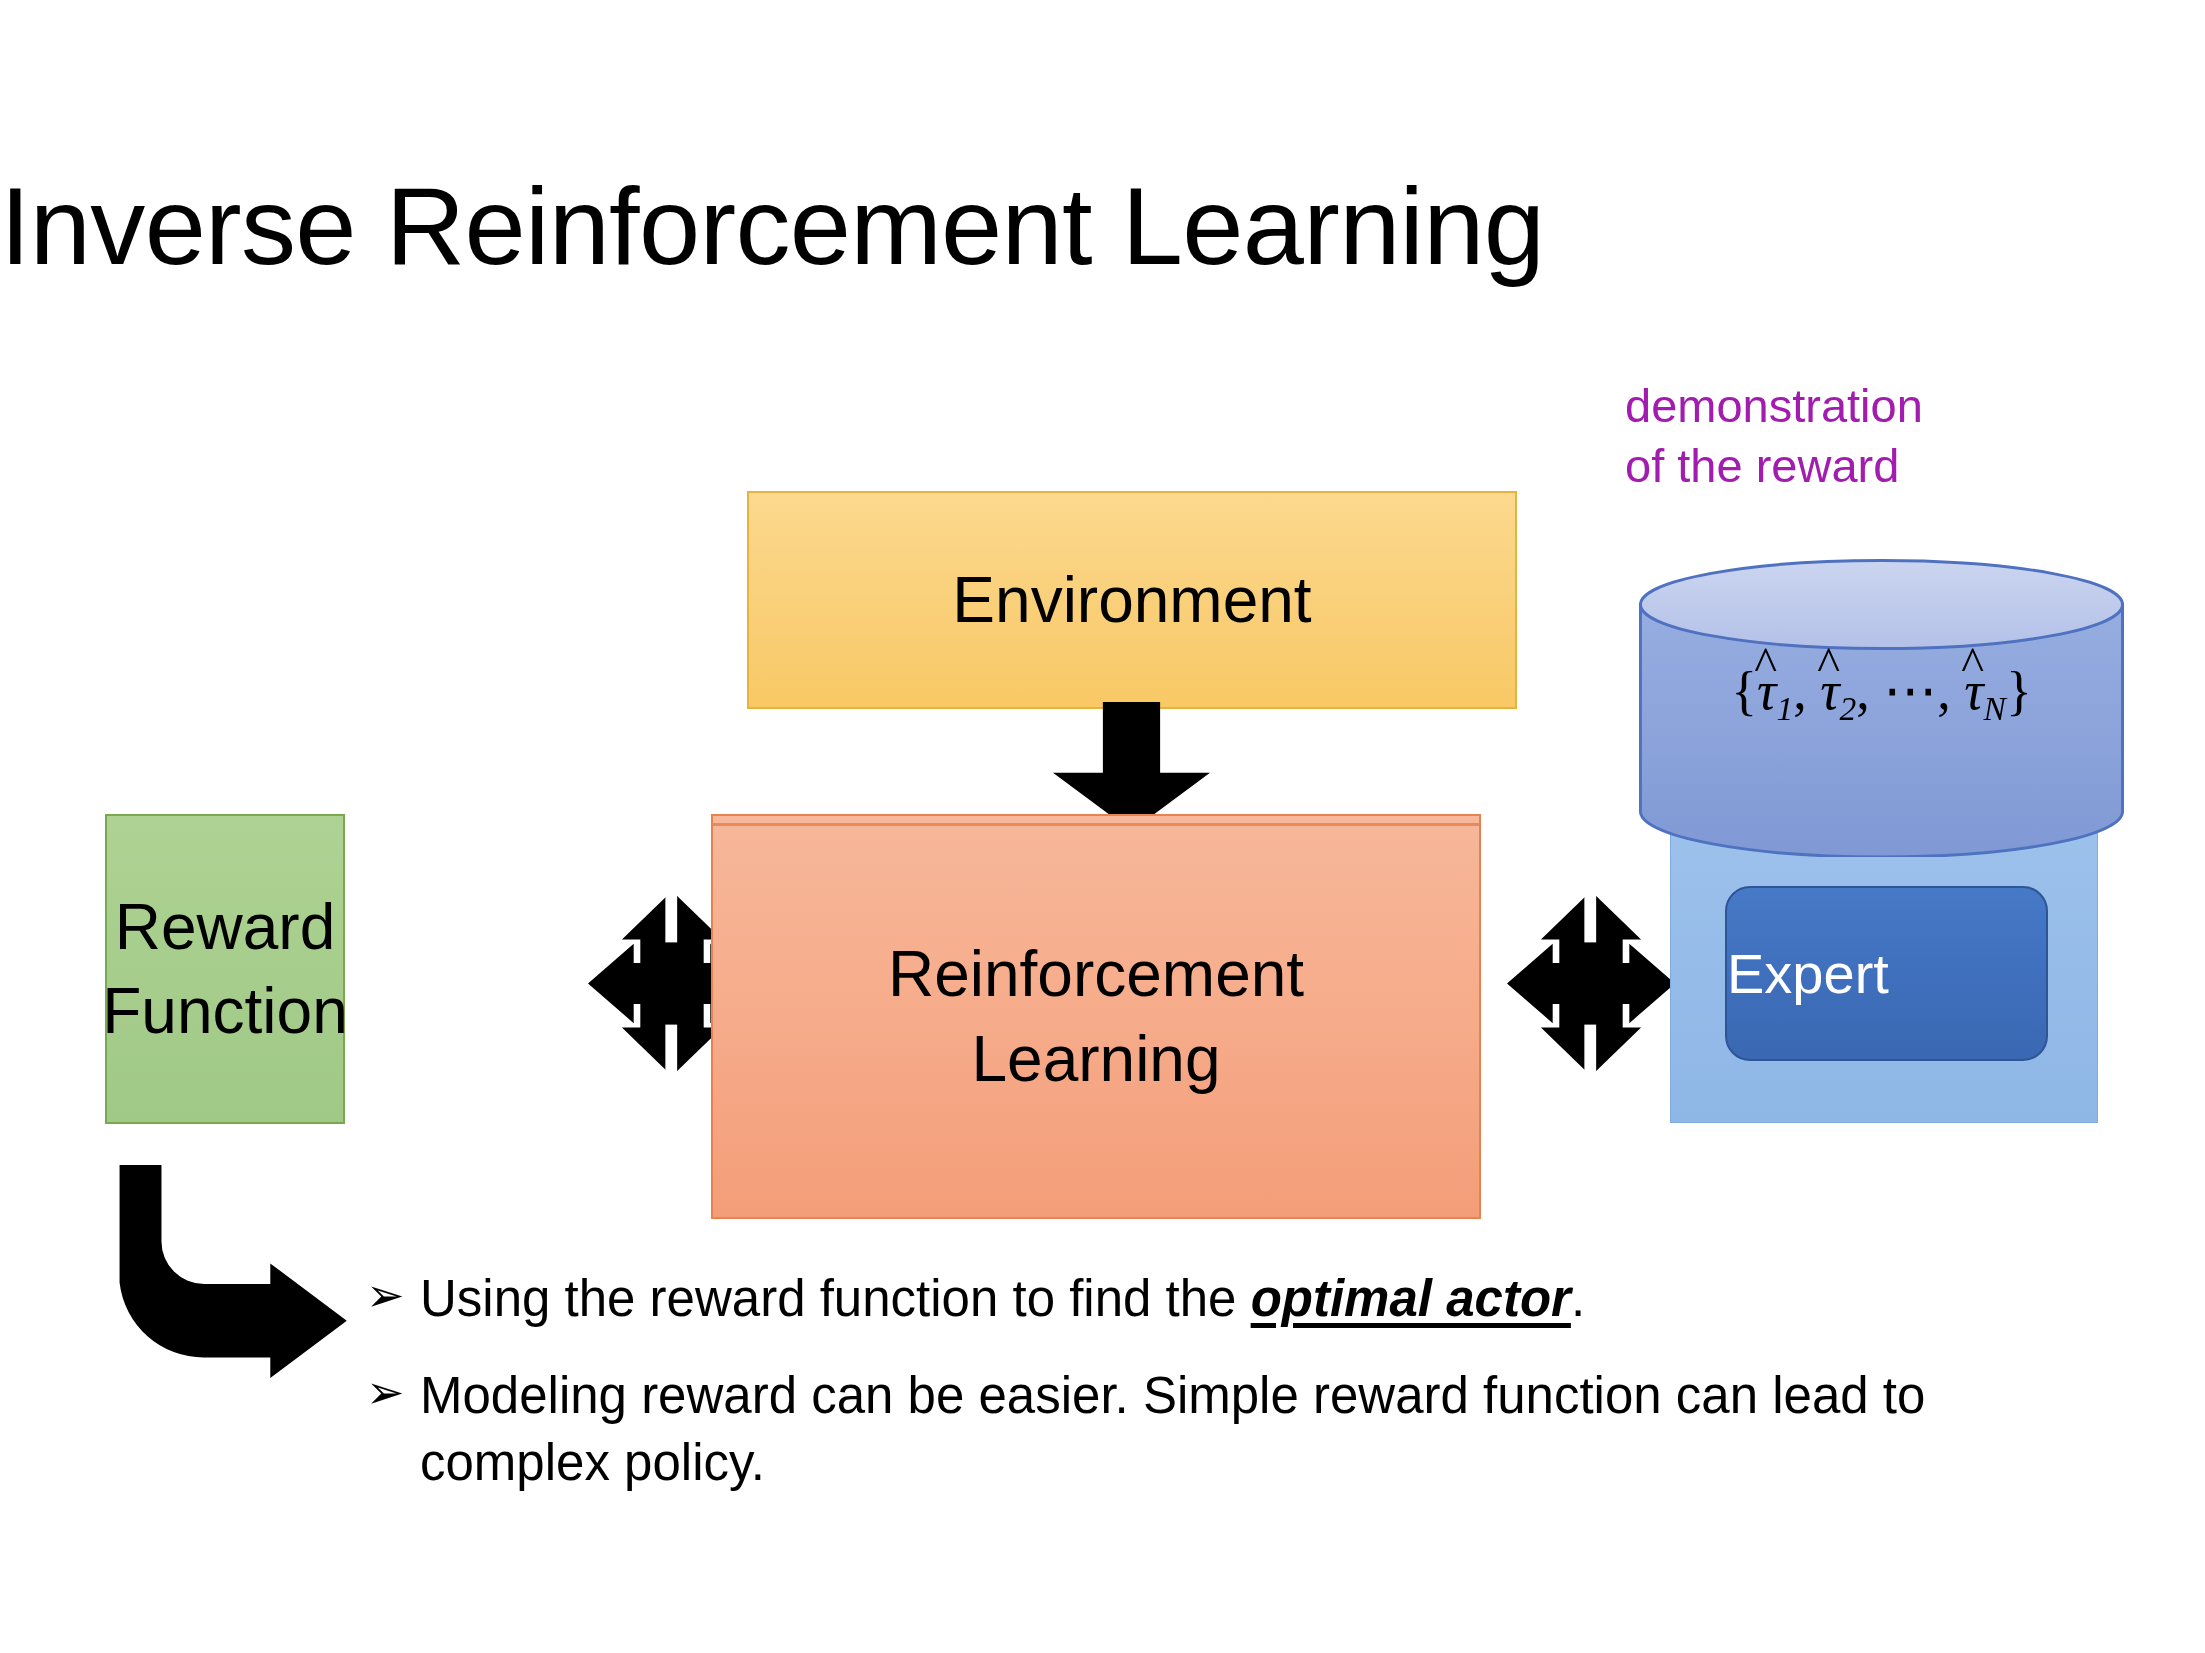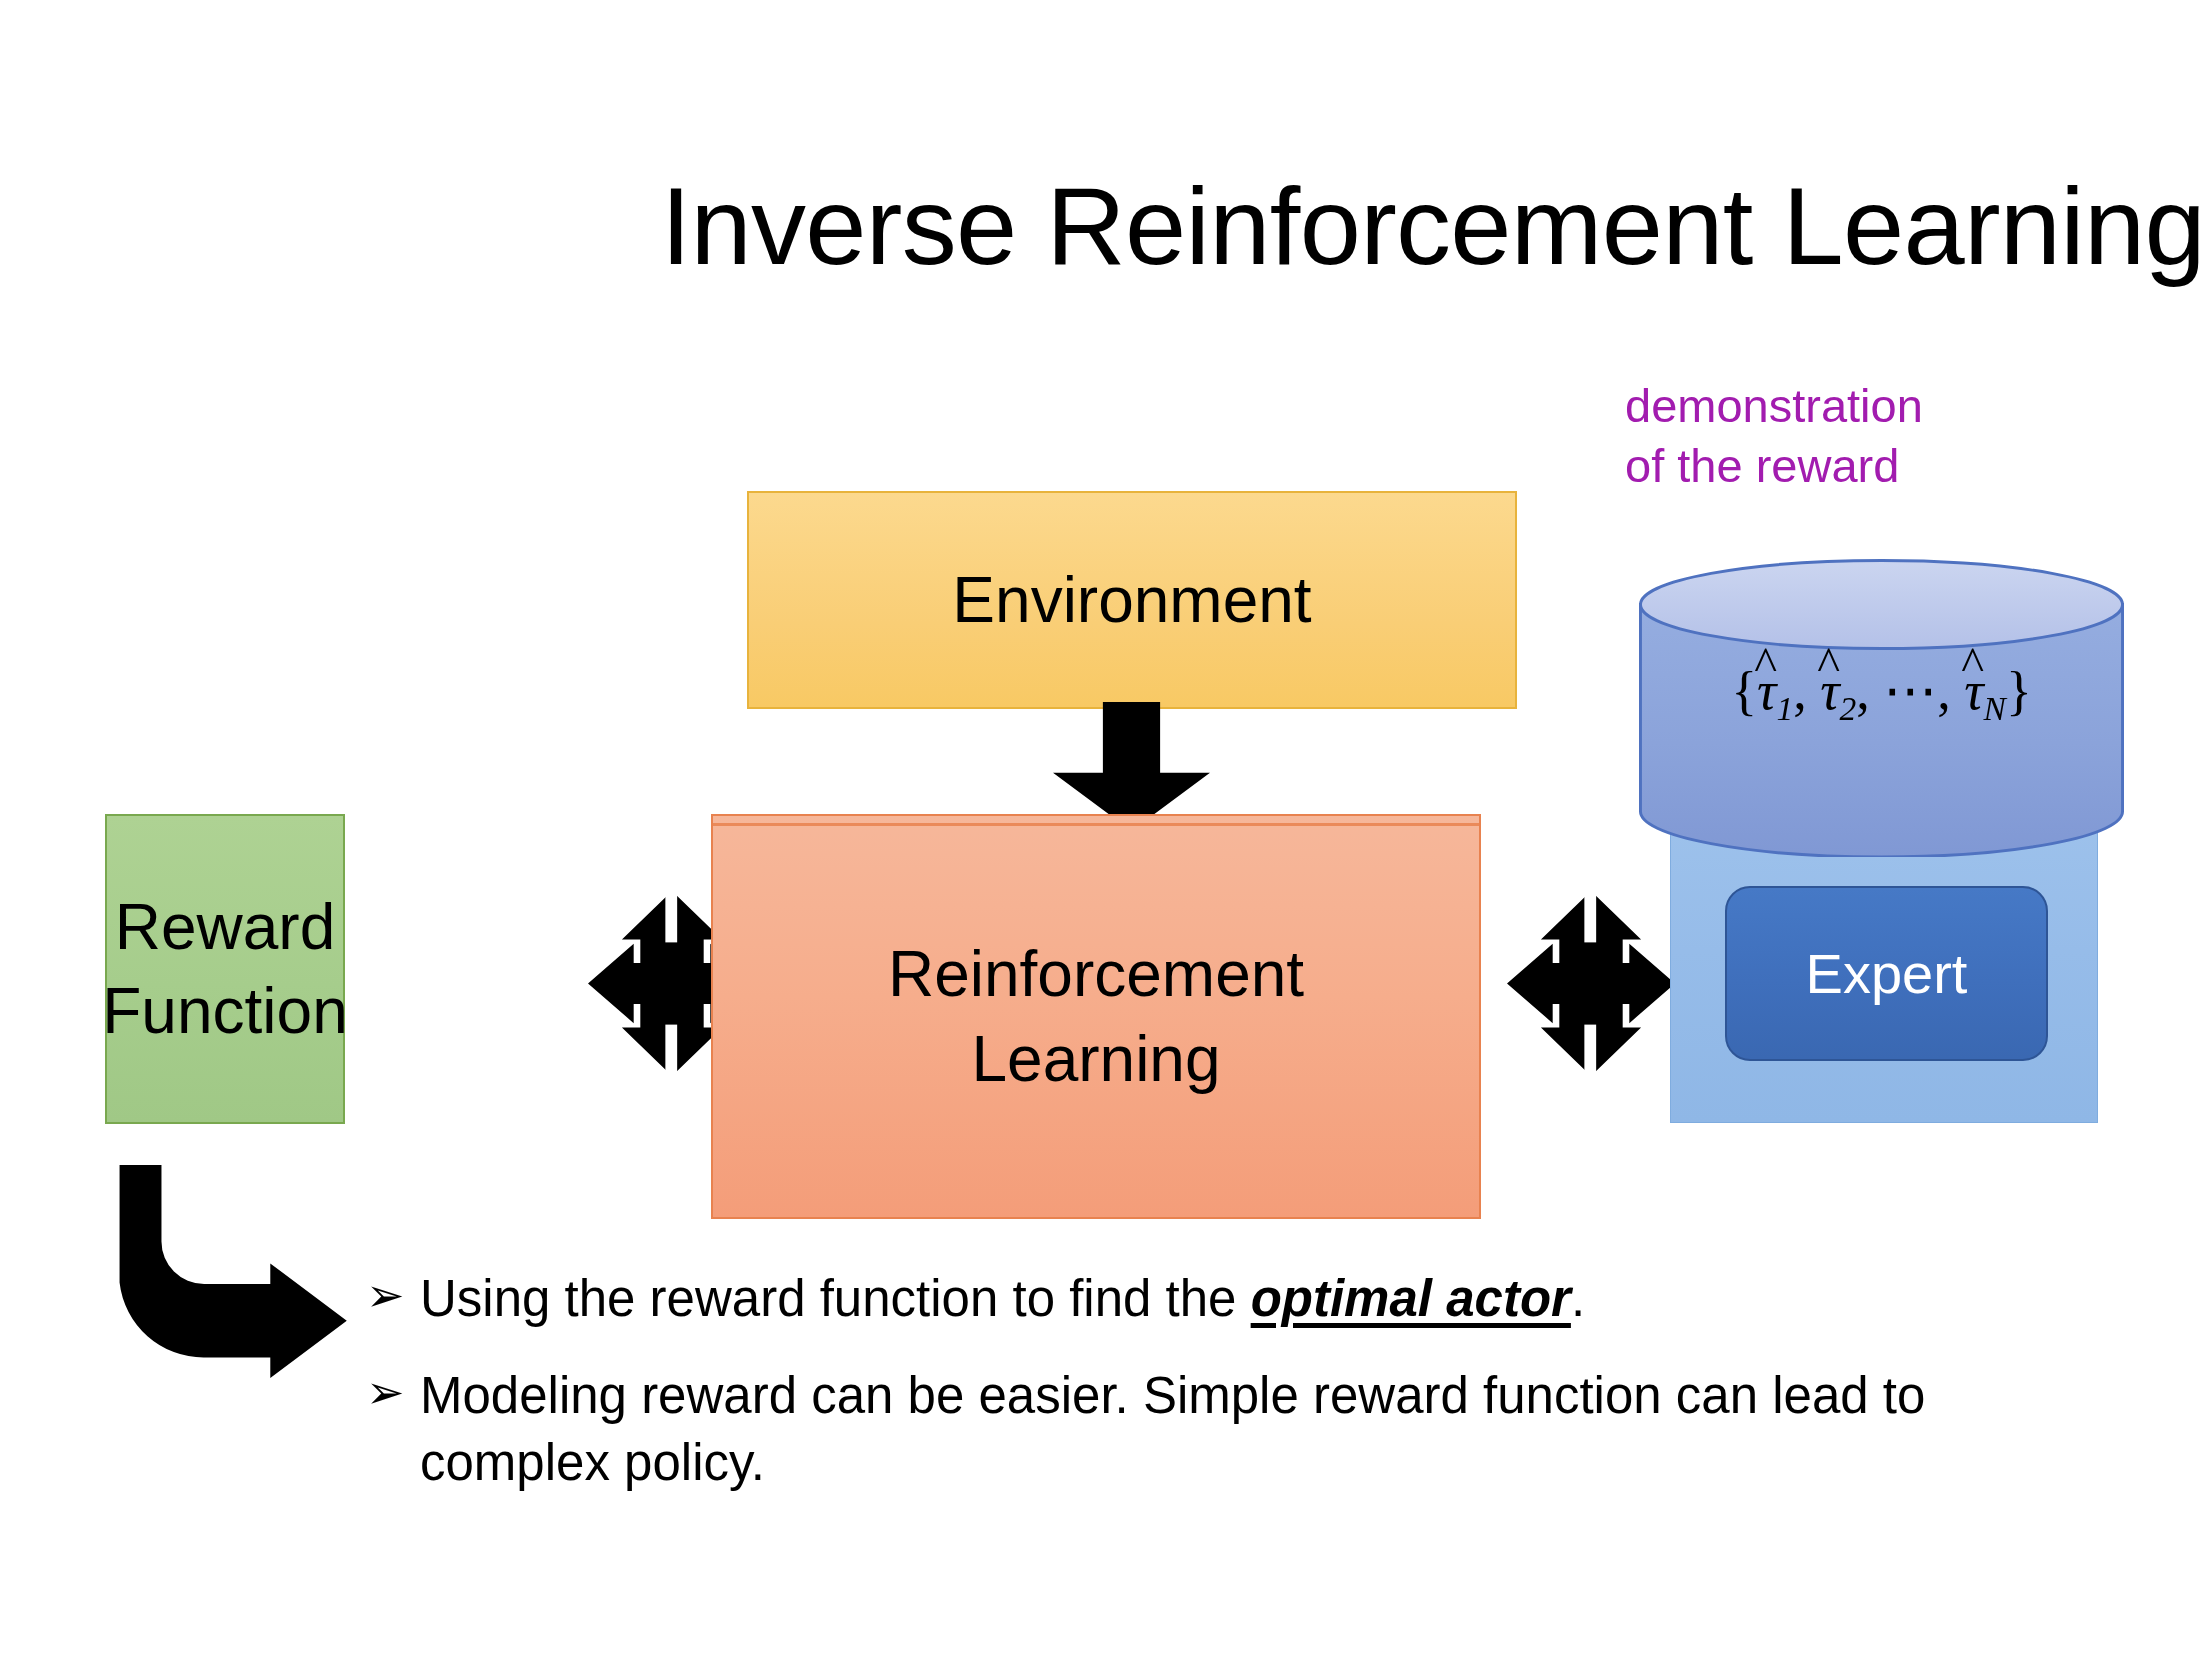--- a/index.html
+++ b/index.html
@@ -17,21 +17,21 @@
     background: #ffffff;
     overflow: hidden;
   }
 
   
   #title {
     position: absolute;
     left: 0;
     top: 171px;
     width: 2205px;
-    text-align: right;
+    text-align: left;
     font-size: 110px;
     line-height: 1.0;
     color: #000000;
     font-family: "Liberation Sans", sans-serif;
     font-weight: 400;
     letter-spacing: -0.7px;
     white-space: nowrap;
   }
 
   
@@ -147,21 +147,20 @@
     left: 1725px;
     top: 886px;
     width: 323px;
     height: 175px;
     box-sizing: border-box;
     border-radius: 25px;
     background: linear-gradient(180deg, #4679C6 0%, #3F6FBC 55%, #3A68B2 100%);
     border: 2.2px solid #2E5596;
     display: flex;
     align-items: center;
-    justify-content: center;
     color: #ffffff;
     font-size: 56px;
     font-family: "Liberation Sans", sans-serif;
   }
 
   
   .arrow-svg { position: absolute; }
   .arrow-svg svg { display: block; width: 100%; height: 100%; }
 
   #arrow-down { left: 1053px; top: 702px; width: 157px; height: 129px; }

